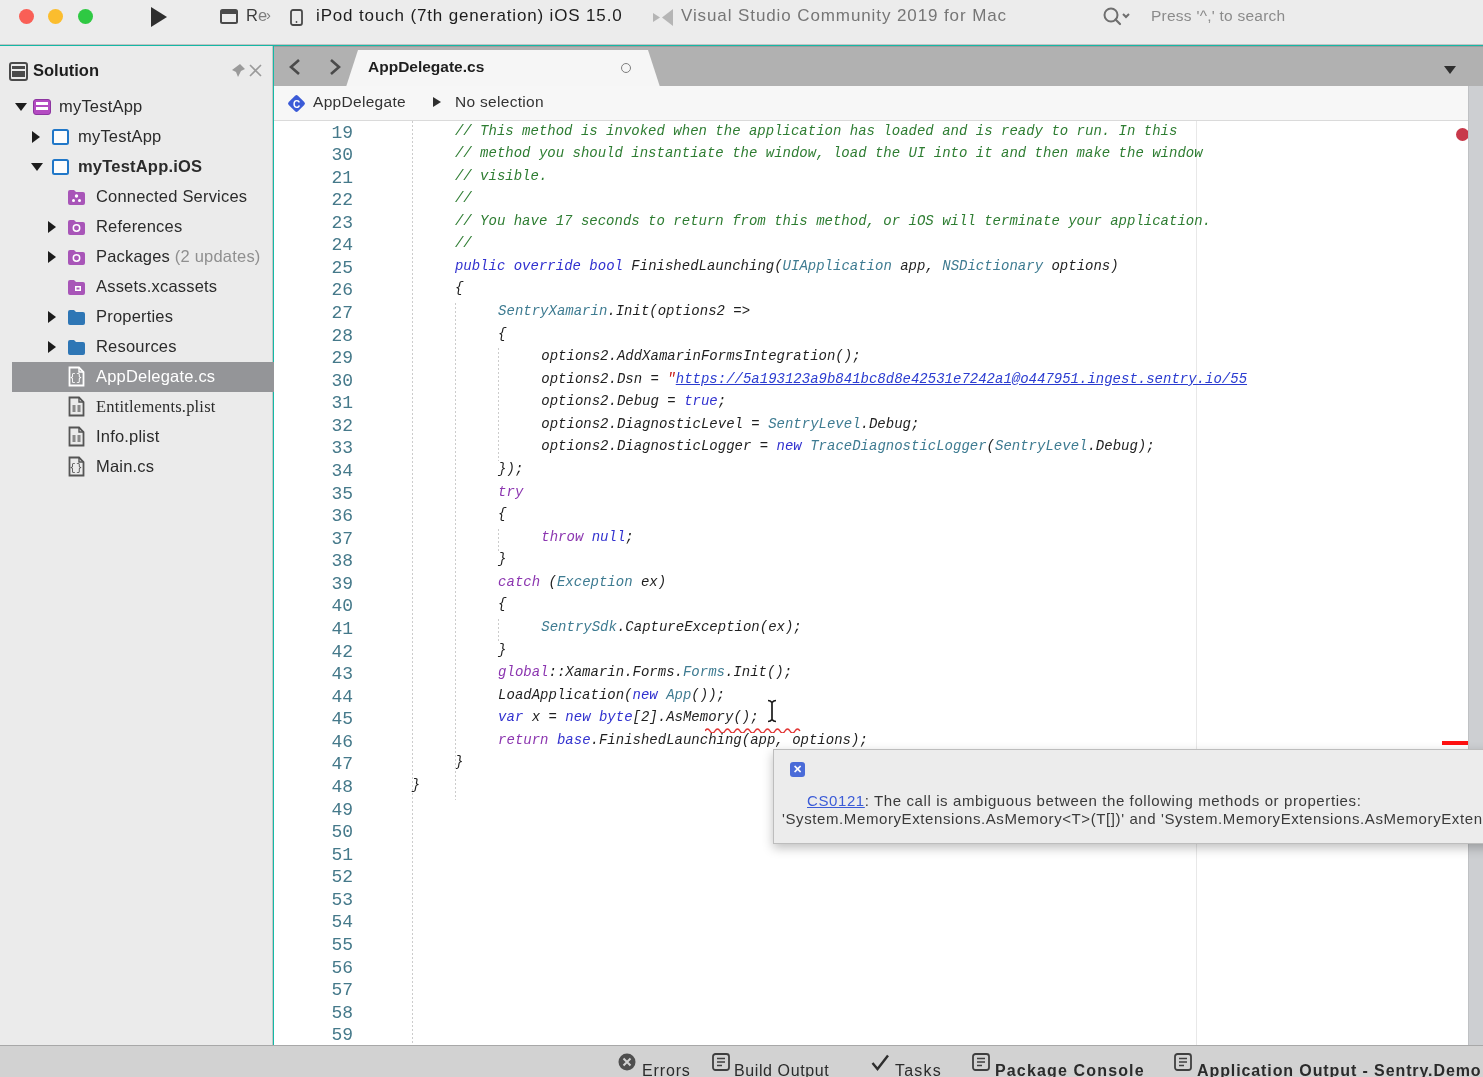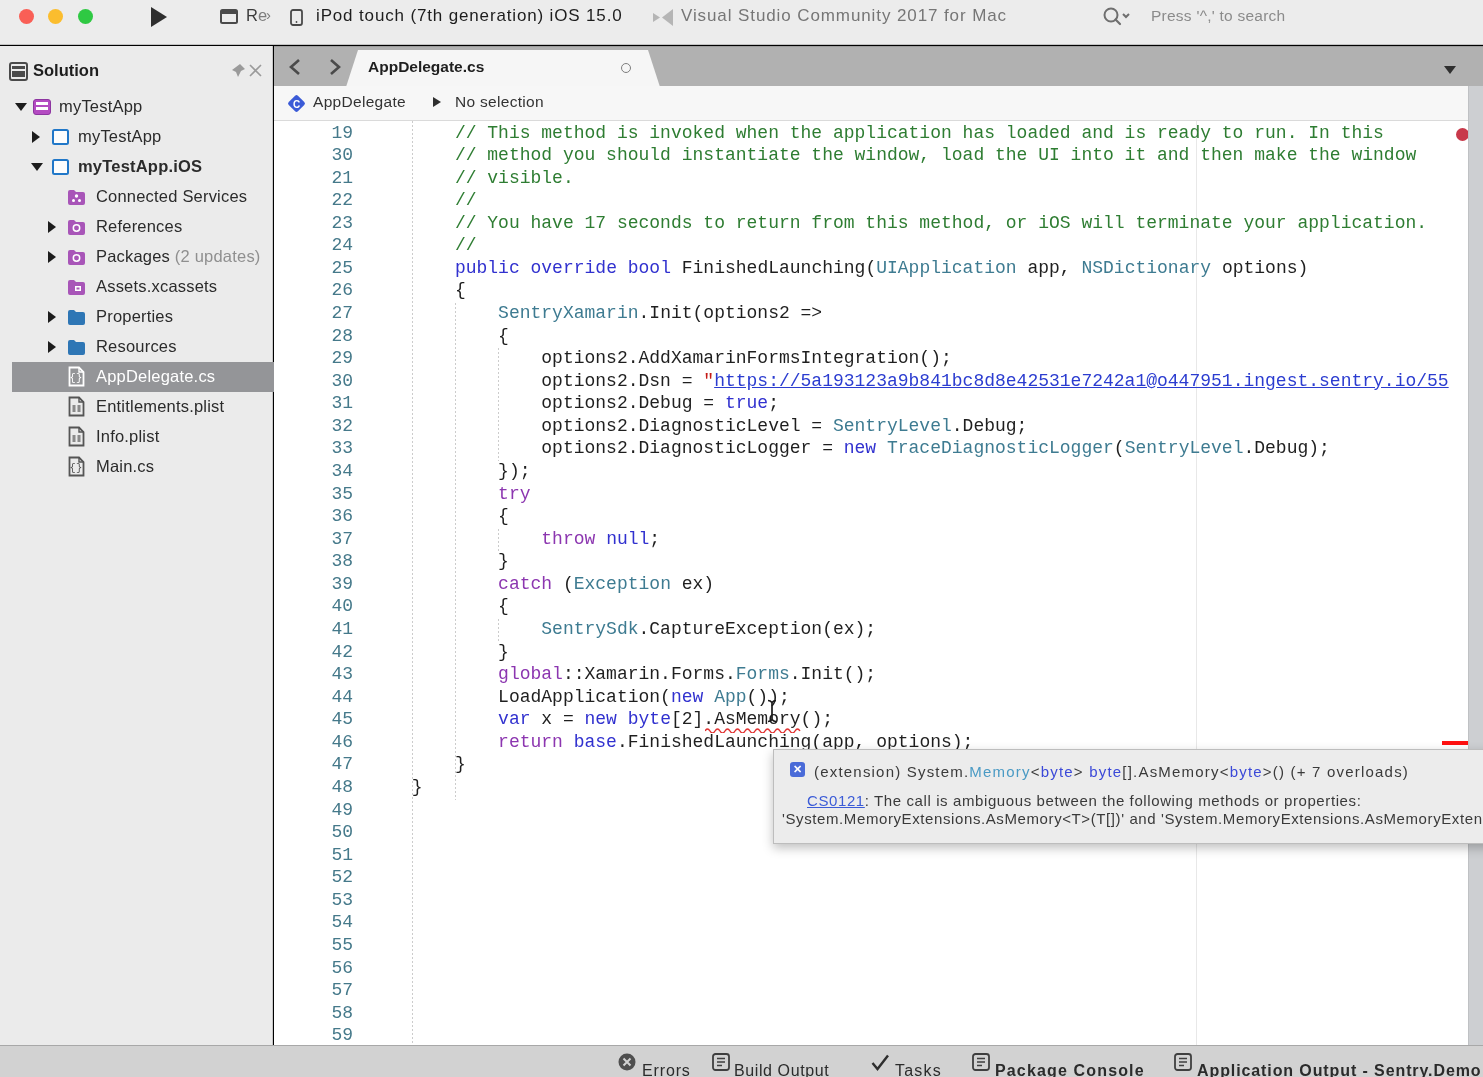--- a/index.html
+++ b/index.html
@@ -1,18 +1,18 @@
 <!DOCTYPE html>
 <html><head>
 <meta charset="utf-8">
 <style>
   * { margin:0; padding:0; box-sizing:border-box; }
   html,body { width:1483px; height:1077px; overflow:hidden; }
   body { font-family:"Liberation Sans", sans-serif; }
-  #root { position:absolute; left:0; top:0; width:1483px; height:1077px; background:#000000; overflow:hidden; }
+  #root { position:absolute; left:0; top:0; width:1483px; height:1077px; background:#14b8a6; overflow:hidden; }
   .abs { position:absolute; }
 
   
   #titlebar { left:0; top:0; width:1483px; height:45px; background:#ececec; border-bottom:1px solid #c2c2c2; }
   .tl { width:15px; height:15px; border-radius:50%; top:9px; }
 
   
   #sidebar { left:0; top:46px; width:273px; height:999px; background:#ebebeb; border-right:1px solid #c6c6c6; }
   .trow { position:absolute; left:12px; width:269px; height:30px; font-size:16.5px; letter-spacing:0.2px; color:#2b2b2b; }
   .trow .lbl { position:absolute; top:5px; }
@@ -24,21 +24,21 @@
   
   #tabbar { left:274px; top:46px; width:1209px; height:40px; background:#b1b1b1; border-top:1px solid #9c9c9c;}
   #tab { position:absolute; left:72px; top:3px; width:314px; height:37px; background:#f6f6f6;
          clip-path:polygon(12px 0, 302px 0, 314px 37px, 0 37px); }
   #breadcrumb { left:274px; top:86px; width:1209px; height:35px; background:#f7f7f7; border-bottom:1px solid #dadada; }
   #editor { left:274px; top:121px; width:1194px; height:924px; background:#ffffff; overflow:hidden; }
   #scrollstrip { left:1468px; top:86px; width:15px; height:959px; background:#cdcfd2; border-left:1px solid #bfc1c4; }
 
   .lnum { position:absolute; width:60px; text-align:right; right:1115px; font-family:"Liberation Mono", monospace;
           font-size:18px; color:#45798a; }
-  .cl { position:absolute; left:96.5px; font-family:"Liberation Mono", monospace; font-size:18px; white-space:pre; color:#1f1f1f; }
+  .cl { position:absolute; left:96.5px; font-family:"Liberation Mono", monospace; font-size:14px; white-space:pre; color:#1f1f1f;font-style:italic; }
   .cm { color:#2e7d32; }
   .kw { color:#3131cf; }
   .ct { color:#8c36b0; }
   .ty { color:#3e7b91; }
   .st { color:#c41a16; }
   .lk { color:#2b3cd0; text-decoration:underline; }
   .guide { position:absolute; width:1px; background-image:repeating-linear-gradient(to bottom,#cccccc 0 2px, transparent 2px 4px); }
 
   
   #tooltip { left:773px; top:749px; width:720px; height:95px; background:#ececec; border:1px solid #bdbdbd;
@@ -72,21 +72,21 @@
     <svg class="abs" style="left:290px; top:9px;" width="13" height="17" viewBox="0 0 13 17">
       <rect x="1" y="1" width="11" height="15" rx="2" fill="none" stroke="#4a4a4a" stroke-width="1.8"></rect>
       <circle cx="6.5" cy="13" r="0.9" fill="#4a4a4a"></circle>
     </svg>
     <div class="abs" style="left:316px; top:6px; font-size:17px; letter-spacing:0.85px; color:#1d1d1d;">iPod touch (7th generation) iOS 15.0</div>
 
     <svg class="abs" style="left:652px; top:8px;" width="22" height="19" viewBox="0 0 22 19">
       <path d="M1 5 L8 9.5 L1 14 Z" fill="#b5b5b5"></path>
       <path d="M21 1 L10 9.5 L21 18 Z" fill="#b5b5b5"></path>
     </svg>
-    <div class="abs" style="left:681px; top:6px; font-size:17px; letter-spacing:0.9px; color:#767676;">Visual Studio Community 2017 for Mac</div>
+    <div class="abs" style="left:681px; top:6px; font-size:17px; letter-spacing:0.9px; color:#767676;">Visual Studio Community 2019 for Mac</div>
 
     <svg class="abs" style="left:1102px; top:6px;" width="30" height="22" viewBox="0 0 30 22">
       <circle cx="9" cy="9" r="6.5" fill="none" stroke="#6f6f6f" stroke-width="2"></circle>
       <line x1="13.5" y1="13.5" x2="18" y2="18" stroke="#6f6f6f" stroke-width="2.2" stroke-linecap="round"></line>
       <path d="M21 8 L24 11 L27 8" fill="none" stroke="#6f6f6f" stroke-width="2"></path>
     </svg>
     <div class="abs" style="left:1151px; top:7px; font-size:15.5px; letter-spacing:0.25px; color:#8b8b8b;">Press '^,' to search</div>
   </div>
 
   <div id="sidebar" class="abs">
@@ -182,21 +182,21 @@
             </svg></div>
           <div class="lbl" style="left:84px;color:#ffffff;">AppDelegate.cs</div>
         </div>
         <div class="trow" style="top:346px;">
           <div class="abs" style="left:56px; top:4px;"><svg width="17" height="21" viewBox="0 0 17 21">
               <path d="M1.5 1.5 h9.5 l4.5 4.5 v13.5 h-14 Z" fill="none" stroke="#555" stroke-width="1.8"></path>
               <path d="M11 1.5 v4.5 h4.5" fill="none" stroke="#555" stroke-width="1.4"></path>
               <rect x="4.5" y="9" width="3" height="7" fill="#8a8a8a"></rect>
               <rect x="9.5" y="9" width="3" height="7" fill="#8a8a8a"></rect>
             </svg></div>
-          <div class="lbl" style="left:84px;">Entitlements.plist</div>
+          <div class="lbl" style="left:84px;font-family:Liberation Serif, serif;">Entitlements.plist</div>
         </div>
         <div class="trow" style="top:376px;">
           <div class="abs" style="left:56px; top:4px;"><svg width="17" height="21" viewBox="0 0 17 21">
               <path d="M1.5 1.5 h9.5 l4.5 4.5 v13.5 h-14 Z" fill="none" stroke="#555" stroke-width="1.8"></path>
               <path d="M11 1.5 v4.5 h4.5" fill="none" stroke="#555" stroke-width="1.4"></path>
               <rect x="4.5" y="9" width="3" height="7" fill="#8a8a8a"></rect>
               <rect x="9.5" y="9" width="3" height="7" fill="#8a8a8a"></rect>
             </svg></div>
           <div class="lbl" style="left:84px;">Info.plist</div>
         </div>
@@ -326,21 +326,20 @@
 
     <div class="abs" style="left:1182px; top:127px; width:13px; height:13px; border-radius:50%; background:#c8394a; top:7px; left:1182px;"></div>
 
     <div class="abs" style="left:1168px; top:620px; width:26px; height:4px; background:#ff1111;"></div>
   </div>
 
   <div id="scrollstrip" class="abs"></div>
 
   <div id="tooltip" class="abs">
     <div class="abs" style="left:16px; top:12px; width:15px; height:15px; background:#4a6bd8; border-radius:3px; color:#fff; font-size:11px; font-weight:bold; text-align:center; line-height:15px;">✕</div>
-    <div class="abs" style="left:40px; top:13px; white-space:nowrap; letter-spacing:1.2px;">(extension) System.<span style="color:#4a9ac4">Memory</span>&lt;<span style="color:#3b49d8">byte</span>&gt; <span style="color:#3b49d8">byte</span>[].AsMemory&lt;<span style="color:#3b49d8">byte</span>&gt;() (+ 7 overloads)</div>
     <div class="abs" style="left:13px; top:42px; white-space:nowrap; letter-spacing:0.6px;margin-left:20px;"><span style="color:#3b5bd7; text-decoration:underline;">CS0121</span>: The call is ambiguous between the following methods or properties:</div>
     <div class="abs" style="left:8px; top:59.5px; white-space:nowrap; letter-spacing:0.6px;">'System.MemoryExtensions.AsMemory&lt;T&gt;(T[])' and 'System.MemoryExtensions.AsMemoryExtensions&lt;T&gt;</div>
   </div>
 
   <div id="bottombar" class="abs">
     <svg class="abs" style="left:618px; top:7px;" width="18" height="18" viewBox="0 0 18 18">
       <circle cx="9" cy="9" r="8.5" fill="#4f4f4f"></circle>
       <path d="M5.5 5.5 L12.5 12.5 M12.5 5.5 L5.5 12.5" stroke="#d2d2d2" stroke-width="2"></path>
     </svg>
     <div class="bitem" style="left:642px; letter-spacing:0.85px;">Errors</div>

